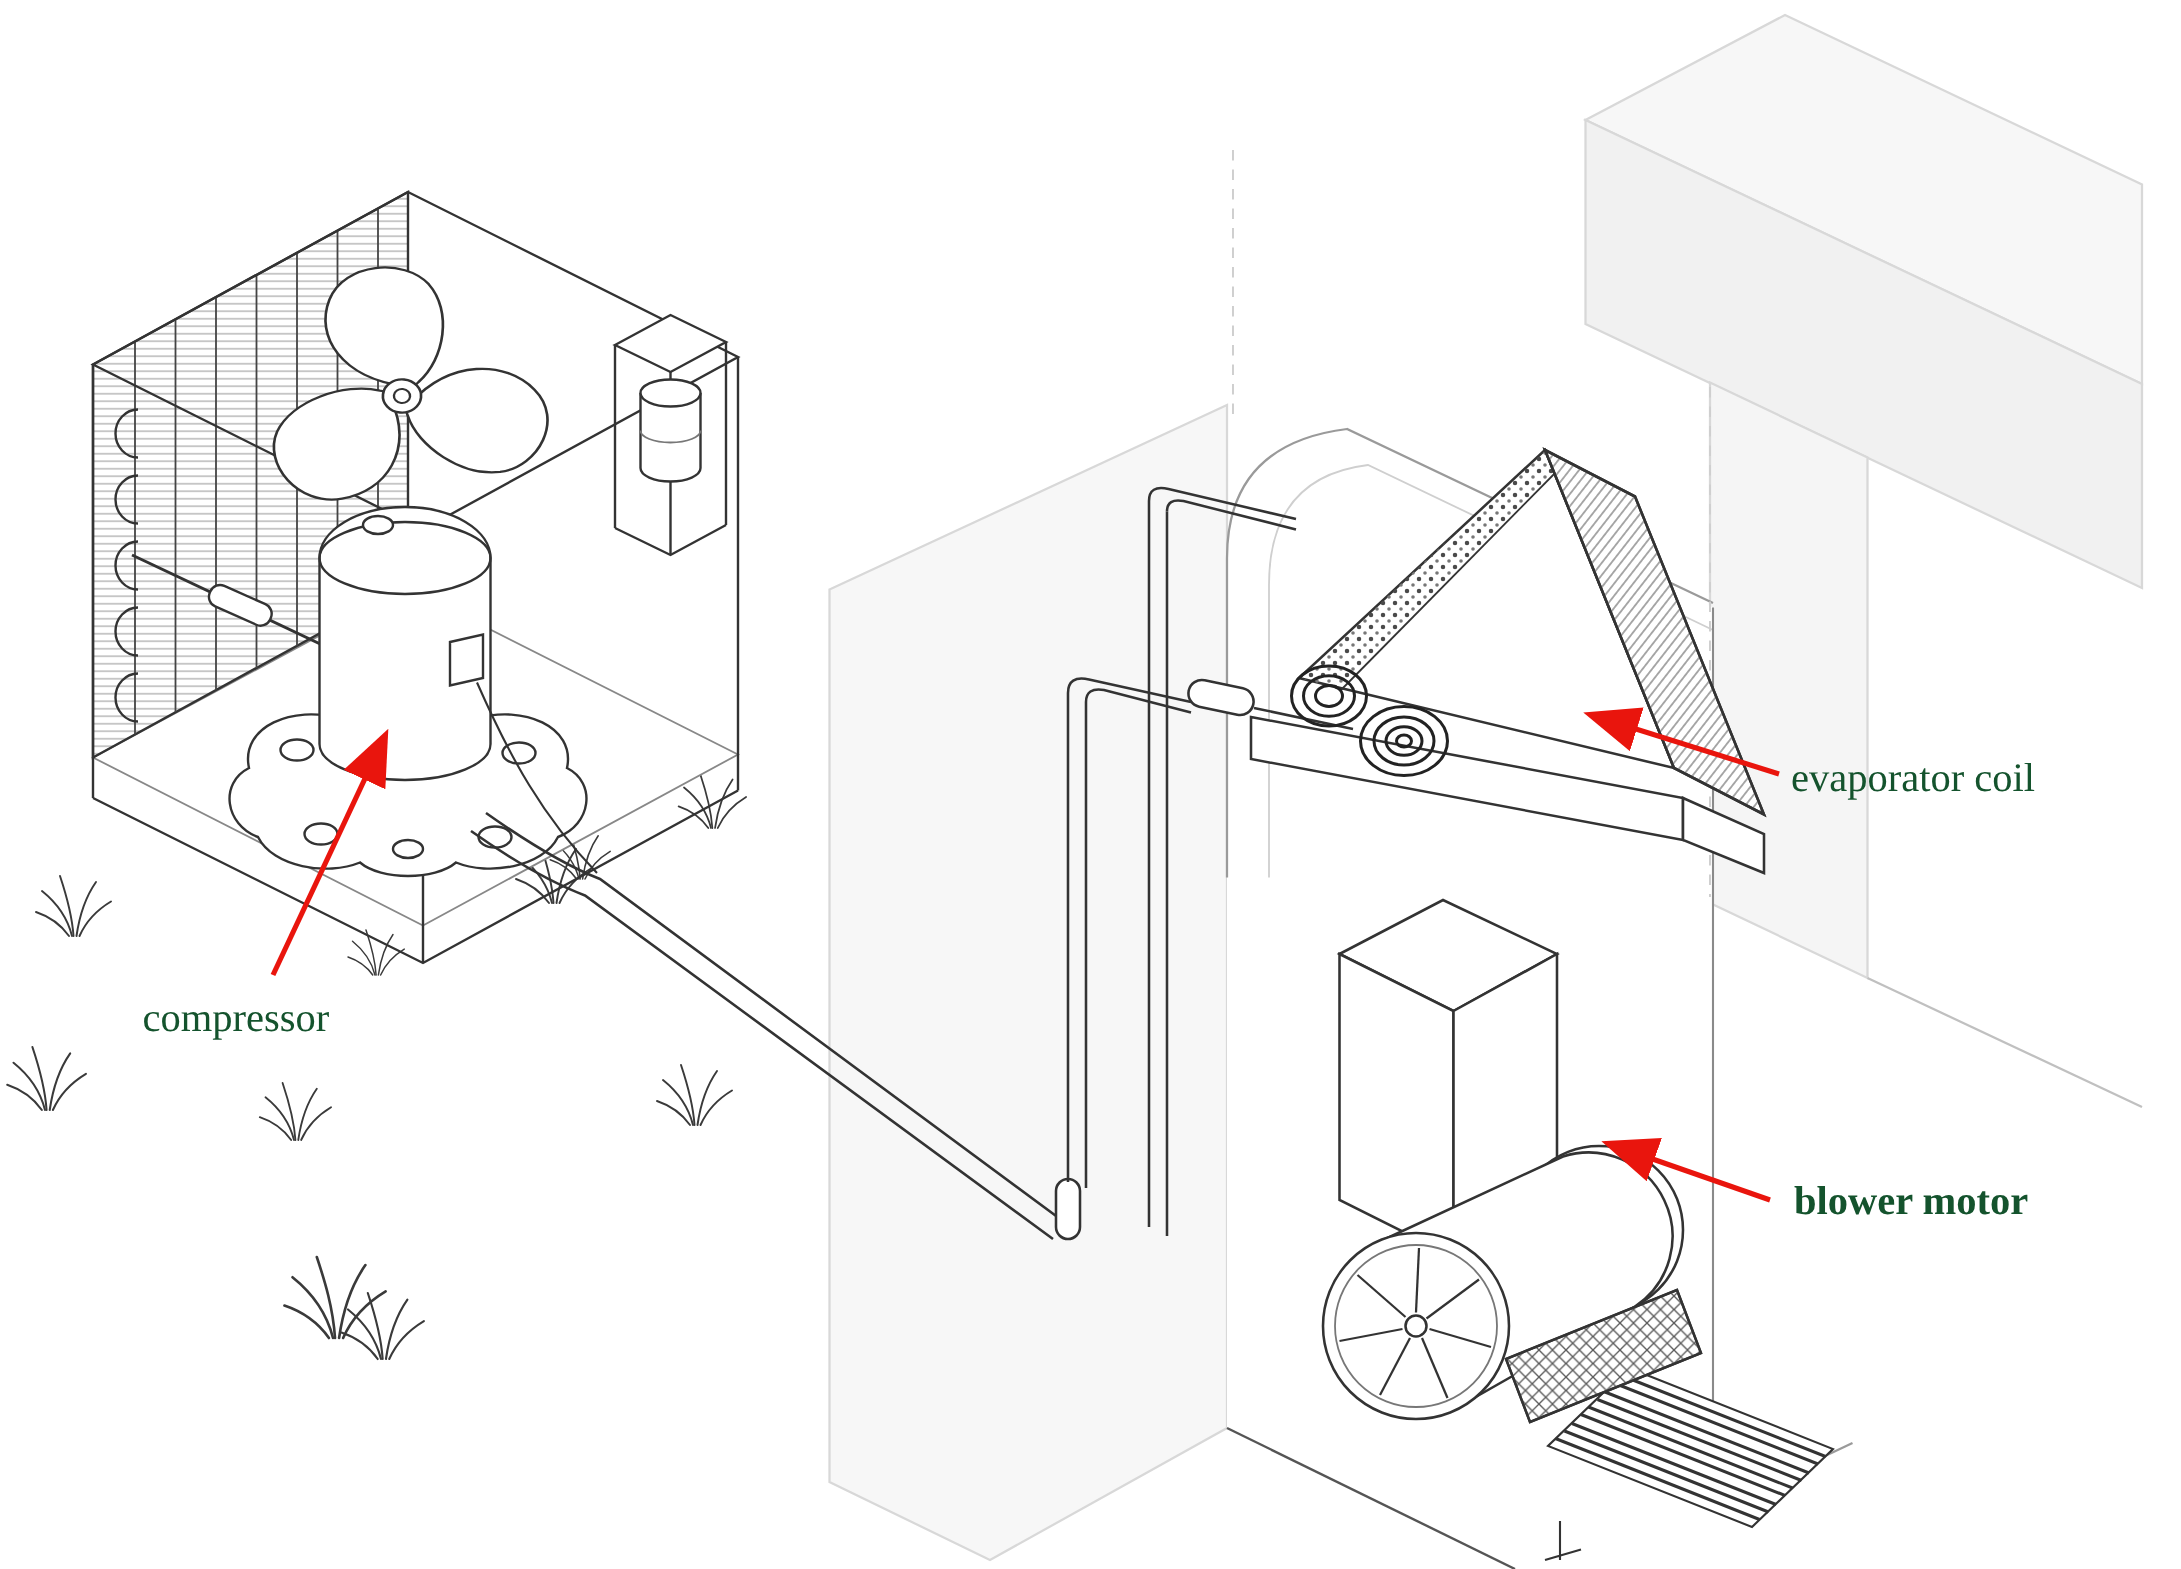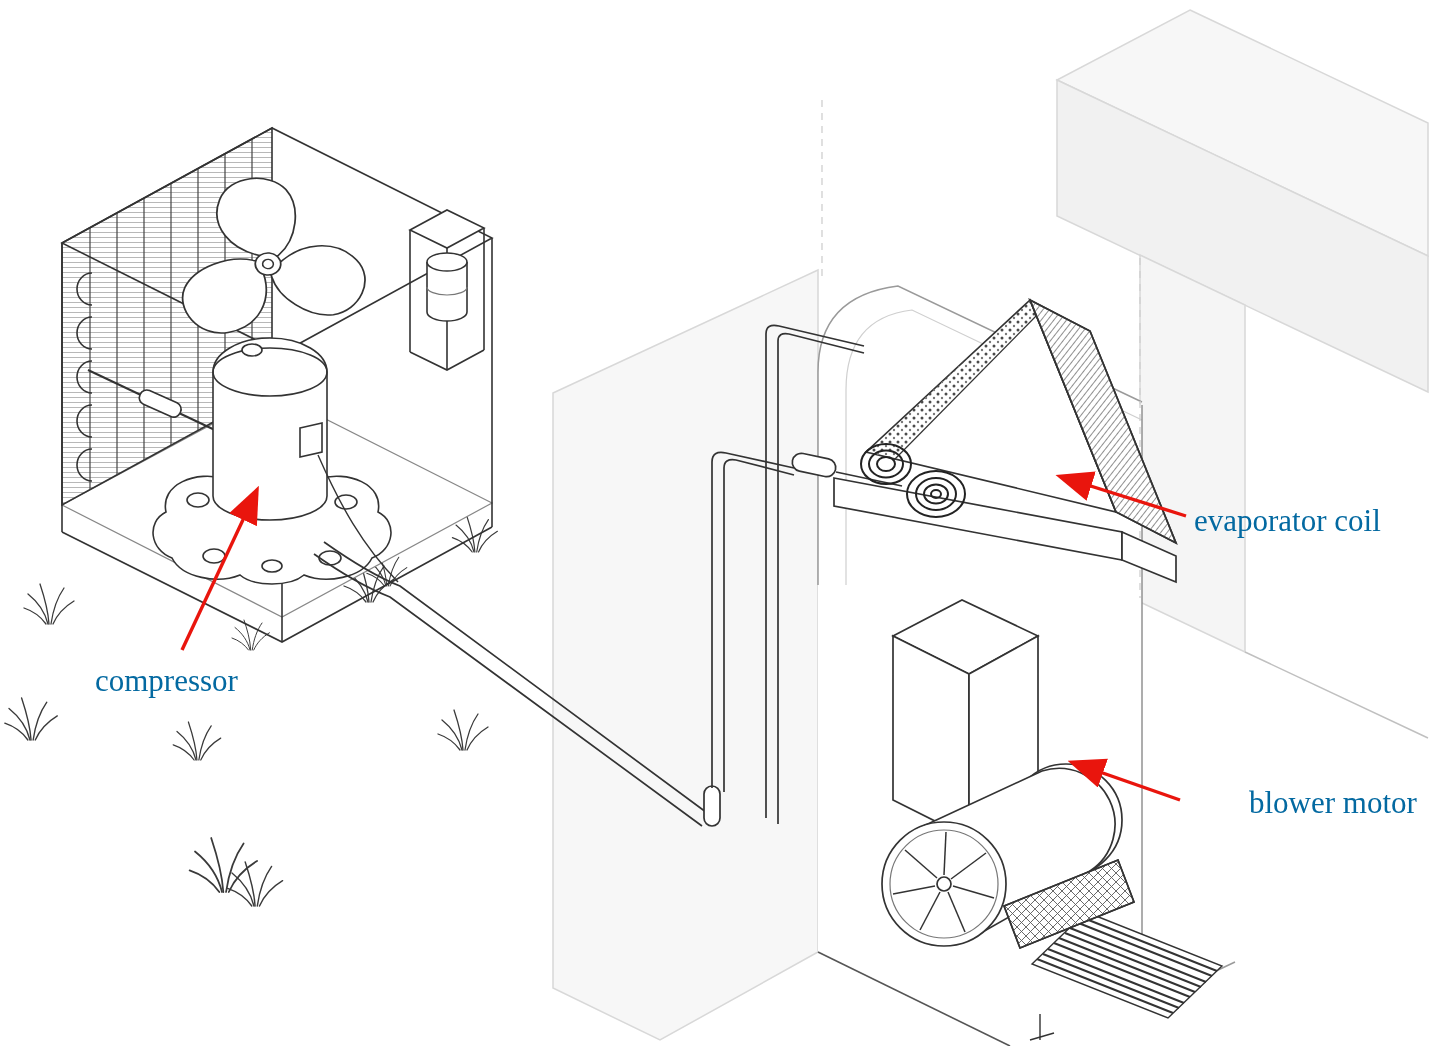--- a/index.html
+++ b/index.html
@@ -1,19 +1,19 @@
 <!DOCTYPE html>
 <html><head>
 <meta charset="utf-8">
 <style>
   html,body{margin:0;padding:0;background:#fff;}
   .stage{position:relative;width:1454px;height:1046px;background:#fff;overflow:hidden;
          font-family:"Liberation Serif", serif;}
   .stage svg{position:absolute;inset:0;}
-  .label{position:absolute;color:#0369a1;font-size:31px;line-height:1.1;white-space:nowrap;
+  .label{position:absolute;color:#14532d;font-size:27px;line-height:1.1;white-space:nowrap;
          font-family:"Liberation Serif", serif;}
 </style>
 </head>
 <body>
 
 <div class="stage">
 
 <svg width="1454" height="1046" viewBox="0 0 1454 1046" xmlns="http://www.w3.org/2000/svg">
 <defs>
   <pattern id="fins" width="6" height="5" patternUnits="userSpaceOnUse">
@@ -232,15 +232,15 @@
 
 <g stroke="#e9150d" stroke-width="3.4" fill="none">
   <line x1="182" y1="650" x2="256" y2="492" marker-end="url(#arrow)"></line>
   <line x1="1186" y1="516" x2="1062" y2="477" marker-end="url(#arrow)"></line>
   <line x1="1180" y1="800" x2="1074" y2="763" marker-end="url(#arrow)"></line>
 </g>
 </svg>
 
 <div class="label" style="left:95px;  top:664px;font-family:Liberation Serif, serif;">compressor</div>
 <div class="label" style="left:1194px;top:504px;">evaporator coil</div>
-<div class="label" style="left:1249px;top:786px;">blower motor</div>
+<div class="label" style="left:1196px;top:786px;font-weight:bold;">blower motor</div>
 
 </div>
 
 </body></html>

